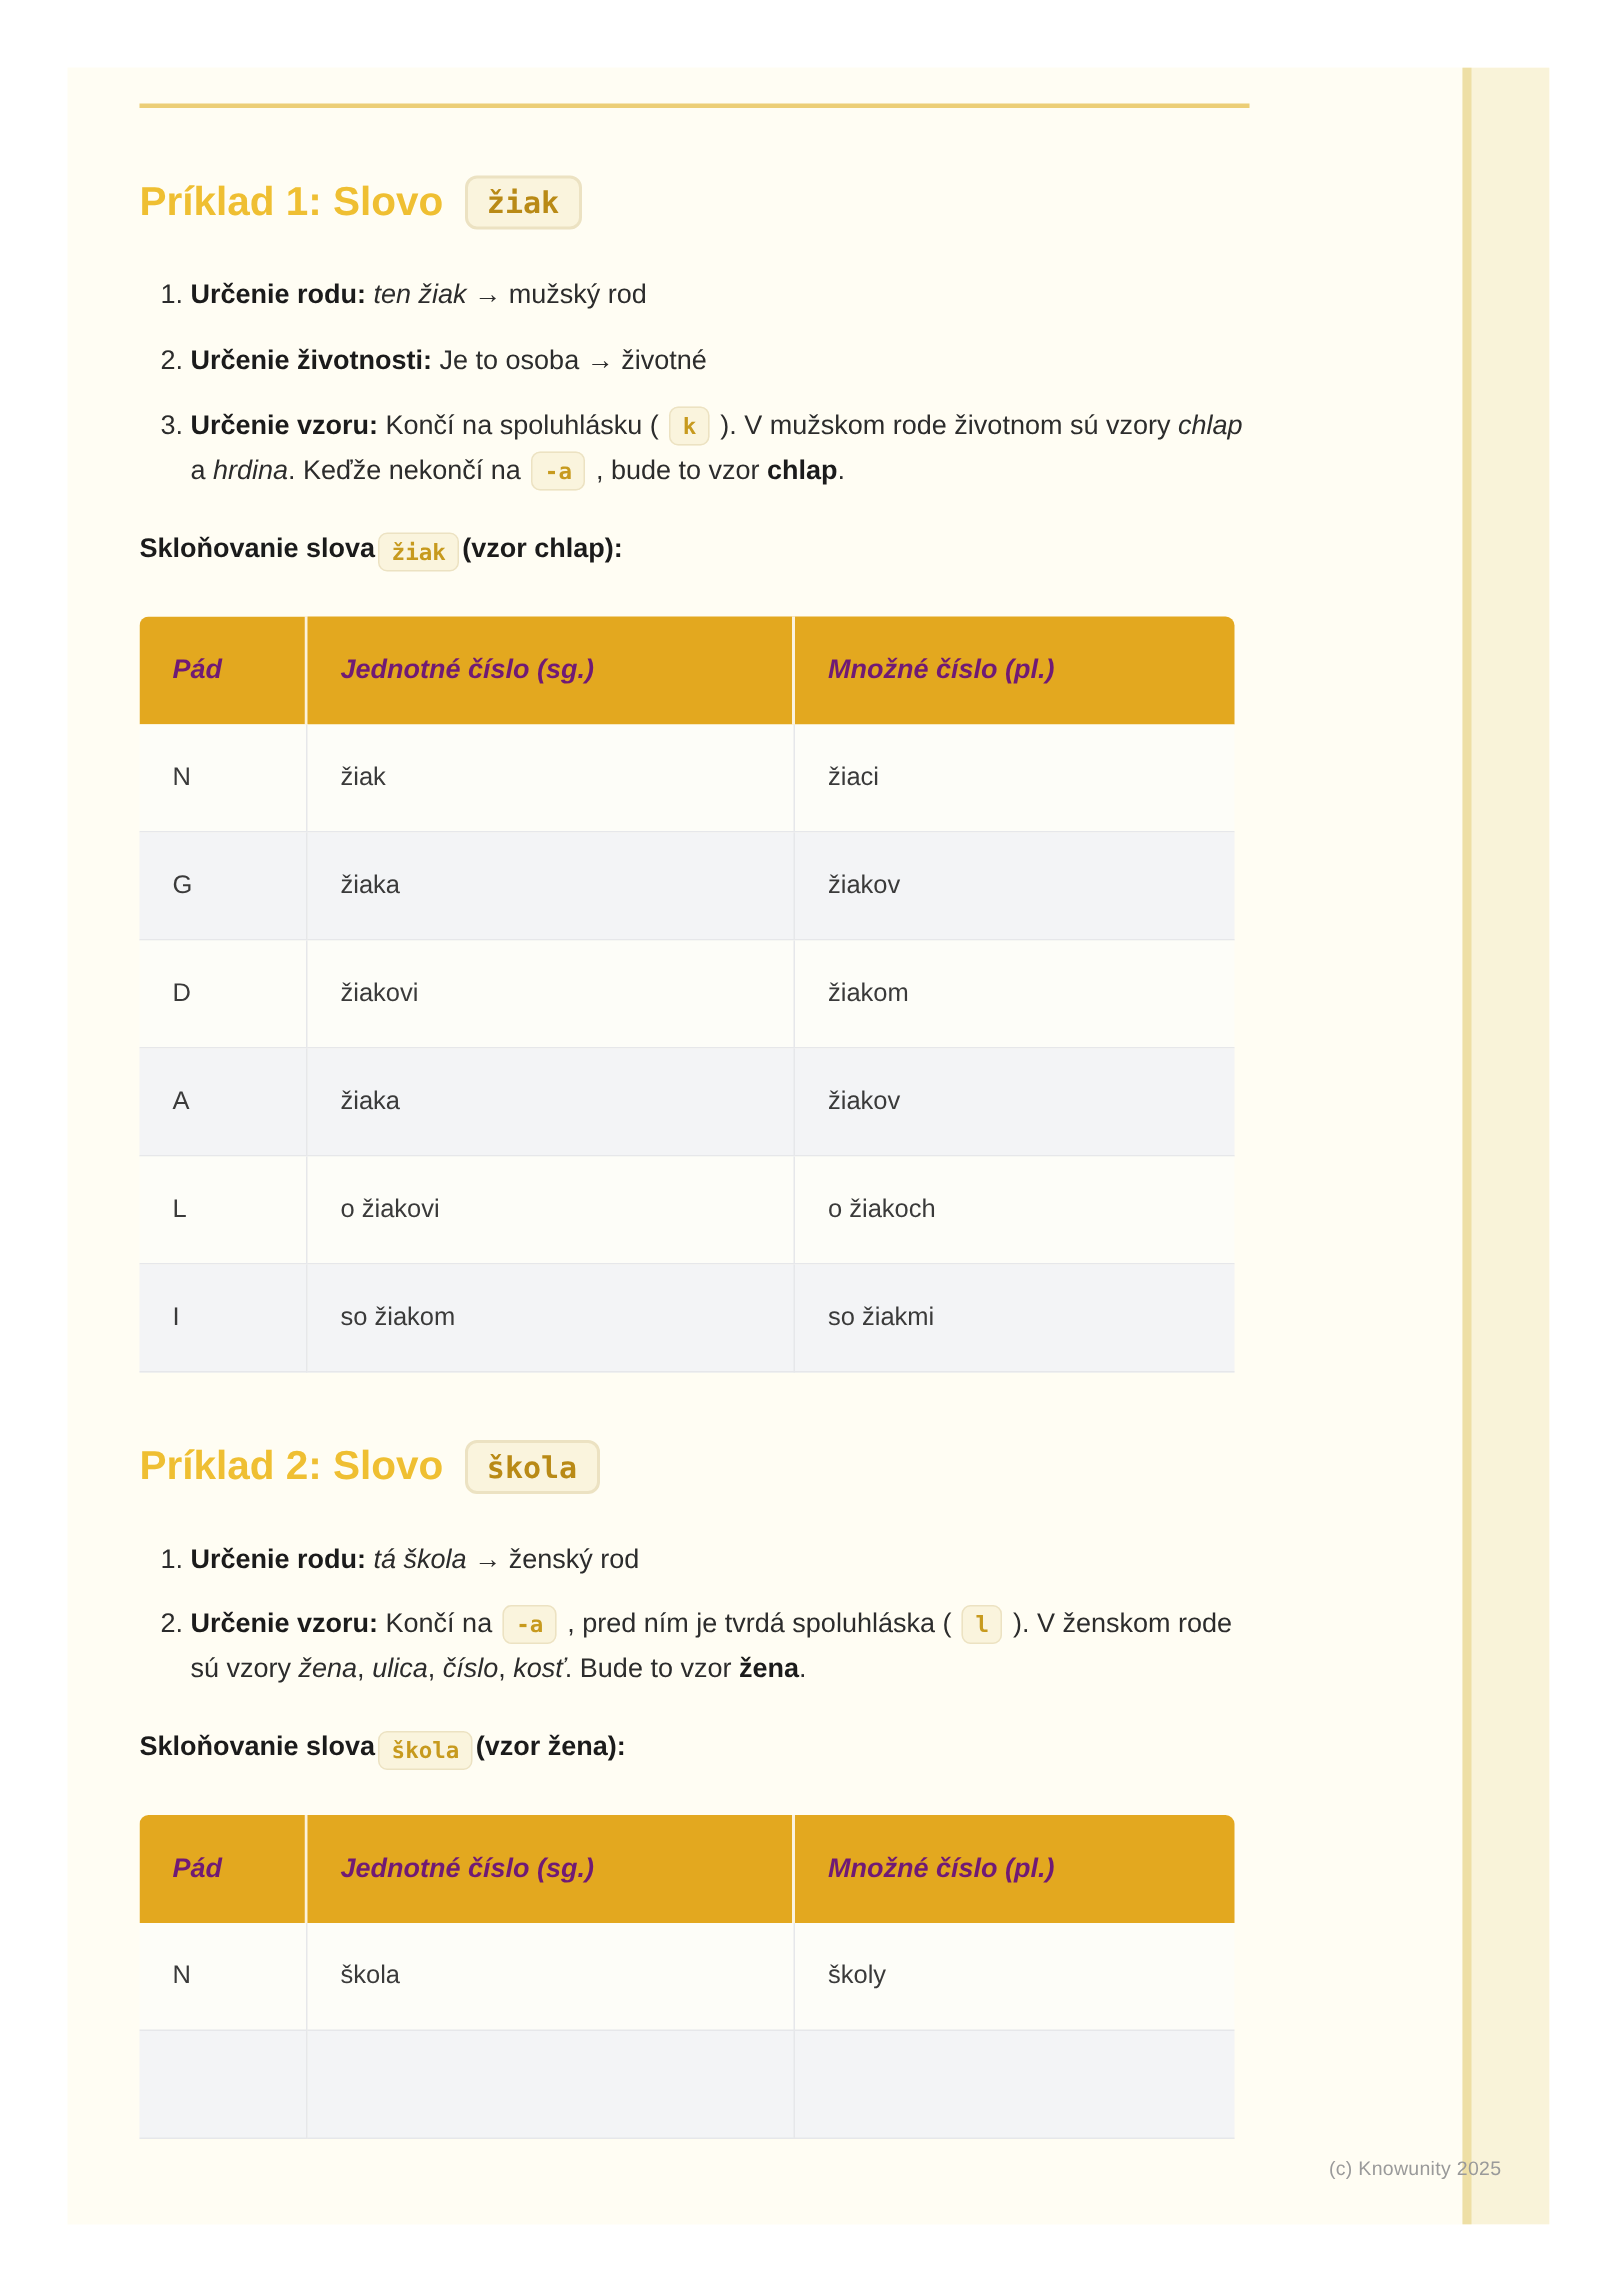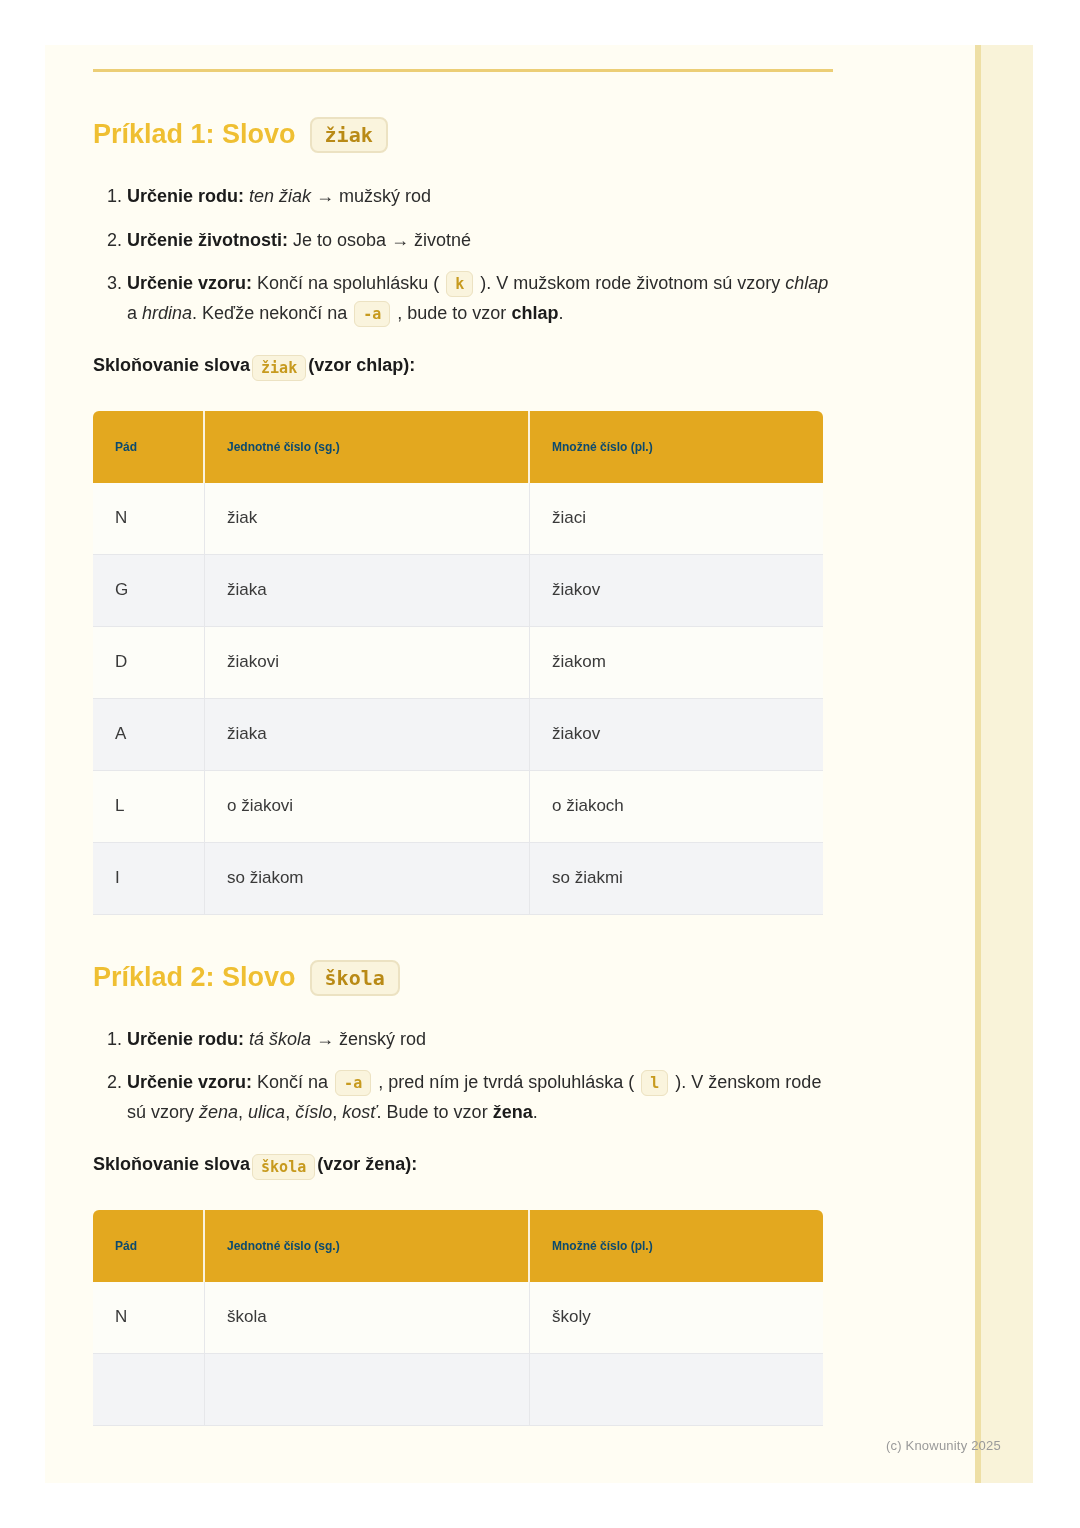--- a/index.html
+++ b/index.html
@@ -63,22 +63,22 @@
   }
 
   table.decl{
     border-collapse:separate;border-spacing:0;width:730px;margin-top:30px;
     font-size:17px;color:#3a3a3a;table-layout:fixed;
   }
   table.decl col.c1{width:112px;}
   table.decl col.c2{width:325px;}
   table.decl col.c3{width:293px;}
   table.decl thead th{
-    background:var(--table-header-gold);color:#0c4a6e;font-weight:bold;
-    text-align:left;font-size:12px;padding:0 22px;height:72px;vertical-align:middle;
+    background:var(--table-header-gold);color:#701a75;font-weight:bold;
+    text-align:left;font-size:18px;padding:0 22px;height:72px;vertical-align:middle;font-style:italic;
   }
   table.decl thead th:first-child{border-top-left-radius:6px;}
   table.decl thead th:last-child{border-top-right-radius:6px;}
   table.decl thead th.divided{border-right:2px solid rgba(255,255,255,0.85);}
   table.decl tbody td{
     height:72px;padding:0 22px;vertical-align:middle;
     border-bottom:1px solid #e6e7ea;
   }
   table.decl tbody td.divided{border-right:1px solid #e6e7ea;}
   table.decl tbody tr:nth-child(odd){background:#fdfdf8;}

